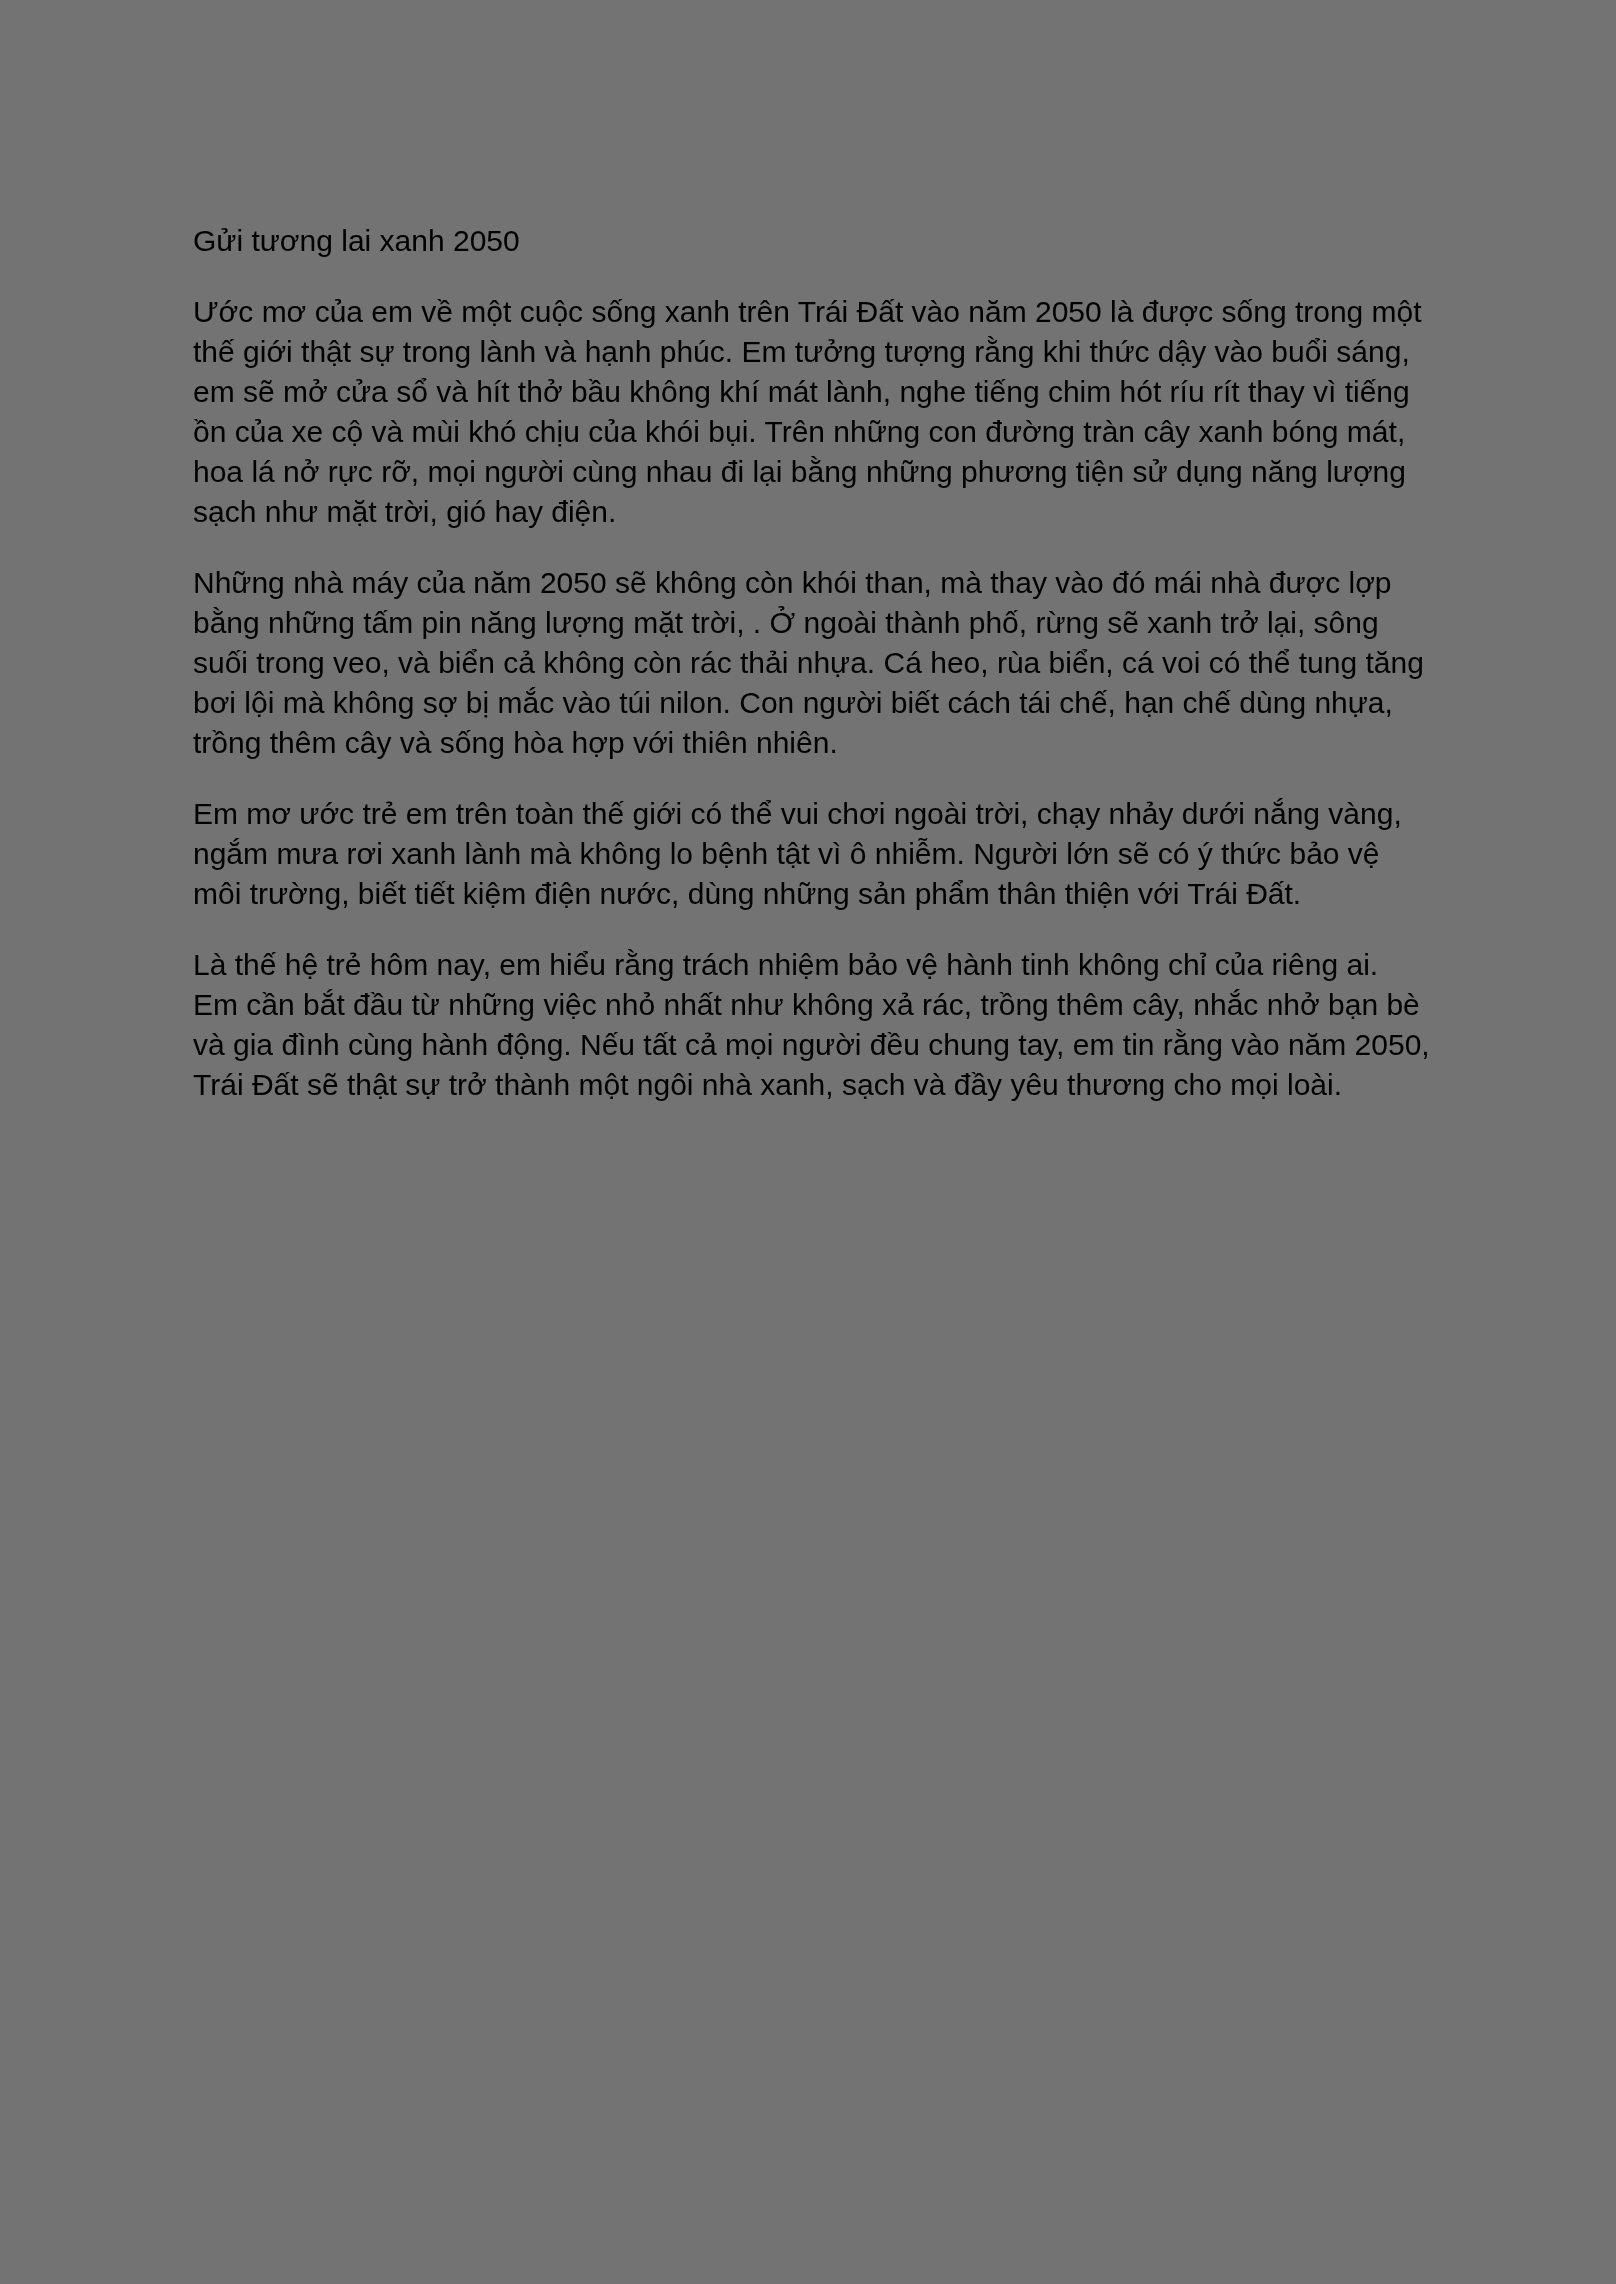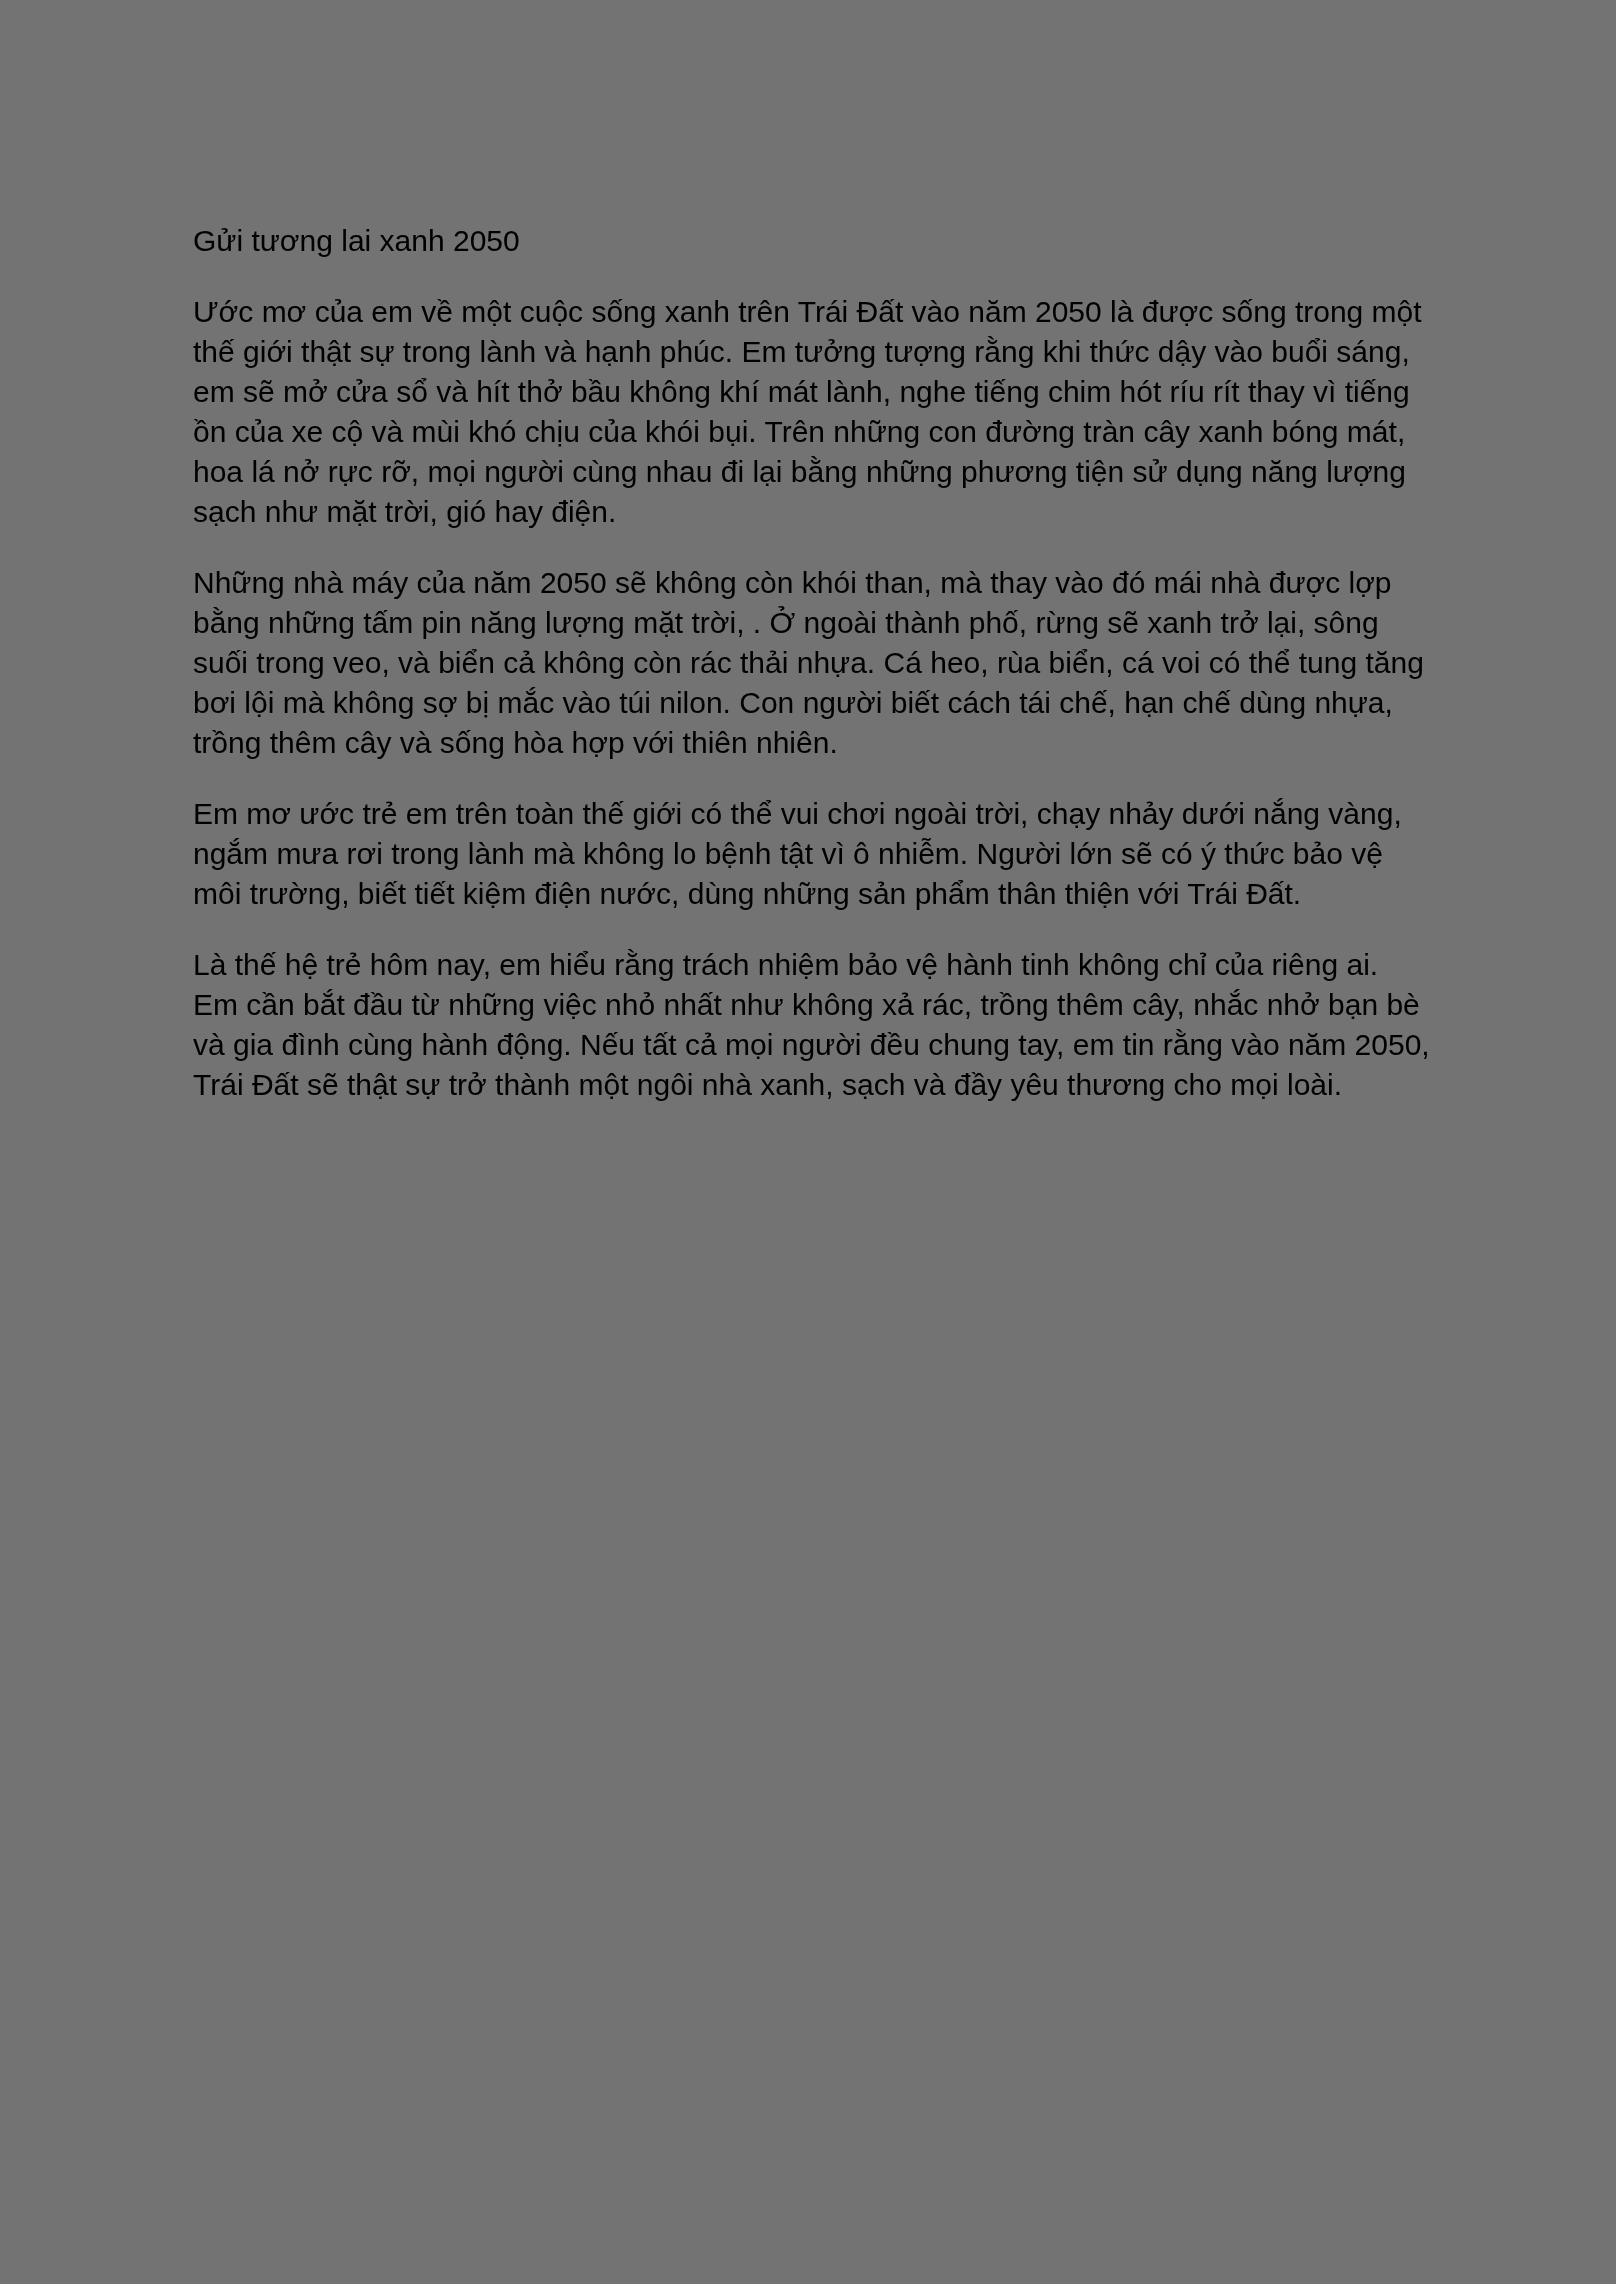--- a/index.html
+++ b/index.html
@@ -36,17 +36,17 @@
   }
 </style>
 </head>
 <body>
 
 <div class="page">
   <div class="doc-content">
     <p class="doc-title">Gửi tương lai xanh 2050</p>
     <p class="doc-paragraph">Ước mơ của em về một cuộc sống xanh trên Trái Đất vào năm 2050 là được sống trong một thế giới thật sự trong lành và hạnh phúc. Em tưởng tượng rằng khi thức dậy vào buổi sáng, em sẽ mở cửa sổ và hít thở bầu không khí mát lành, nghe tiếng chim hót ríu rít thay vì tiếng ồn của xe cộ và mùi khó chịu của khói bụi. Trên những con đường tràn cây xanh bóng mát, hoa lá nở rực rỡ, mọi người cùng nhau đi lại bằng những phương tiện sử dụng năng lượng sạch như mặt trời, gió hay điện.</p>
     <p class="doc-paragraph">Những nhà máy của năm 2050 sẽ không còn khói than, mà thay vào đó mái nhà được lợp bằng những tấm pin năng lượng mặt trời, . Ở ngoài thành phố, rừng sẽ xanh trở lại, sông suối trong veo, và biển cả không còn rác thải nhựa. Cá heo, rùa biển, cá voi có thể tung tăng bơi lội mà không sợ bị mắc vào túi nilon. Con người biết cách tái chế, hạn chế dùng nhựa, trồng thêm cây và sống hòa hợp với thiên nhiên.</p>
-    <p class="doc-paragraph">Em mơ ước trẻ em trên toàn thế giới có thể vui chơi ngoài trời, chạy nhảy dưới nắng vàng, ngắm mưa rơi trong lành mà không lo bệnh tật vì ô nhiễm. Người lớn sẽ có ý thức bảo vệ môi trường, biết tiết kiệm điện nước, dùng những sản phẩm thân thiện với Trái Đất.</p>
+    <p class="doc-paragraph">Em mơ ước trẻ em trên toàn thế giới có thể vui chơi ngoài trời, chạy nhảy dưới nắng vàng, ngắm mưa rơi xanh lành mà không lo bệnh tật vì ô nhiễm. Người lớn sẽ có ý thức bảo vệ môi trường, biết tiết kiệm điện nước, dùng những sản phẩm thân thiện với Trái Đất.</p>
     <p class="doc-paragraph">Là thế hệ trẻ hôm nay, em hiểu rằng trách nhiệm bảo vệ hành tinh không chỉ của riêng ai. Em cần bắt đầu từ những việc nhỏ nhất như không xả rác, trồng thêm cây, nhắc nhở bạn bè và gia đình cùng hành động. Nếu tất cả mọi người đều chung tay, em tin rằng vào năm 2050, Trái Đất sẽ thật sự trở thành một ngôi nhà xanh, sạch và đầy yêu thương cho mọi loài.</p>
   </div>
 </div>
 
 
 </body></html>

